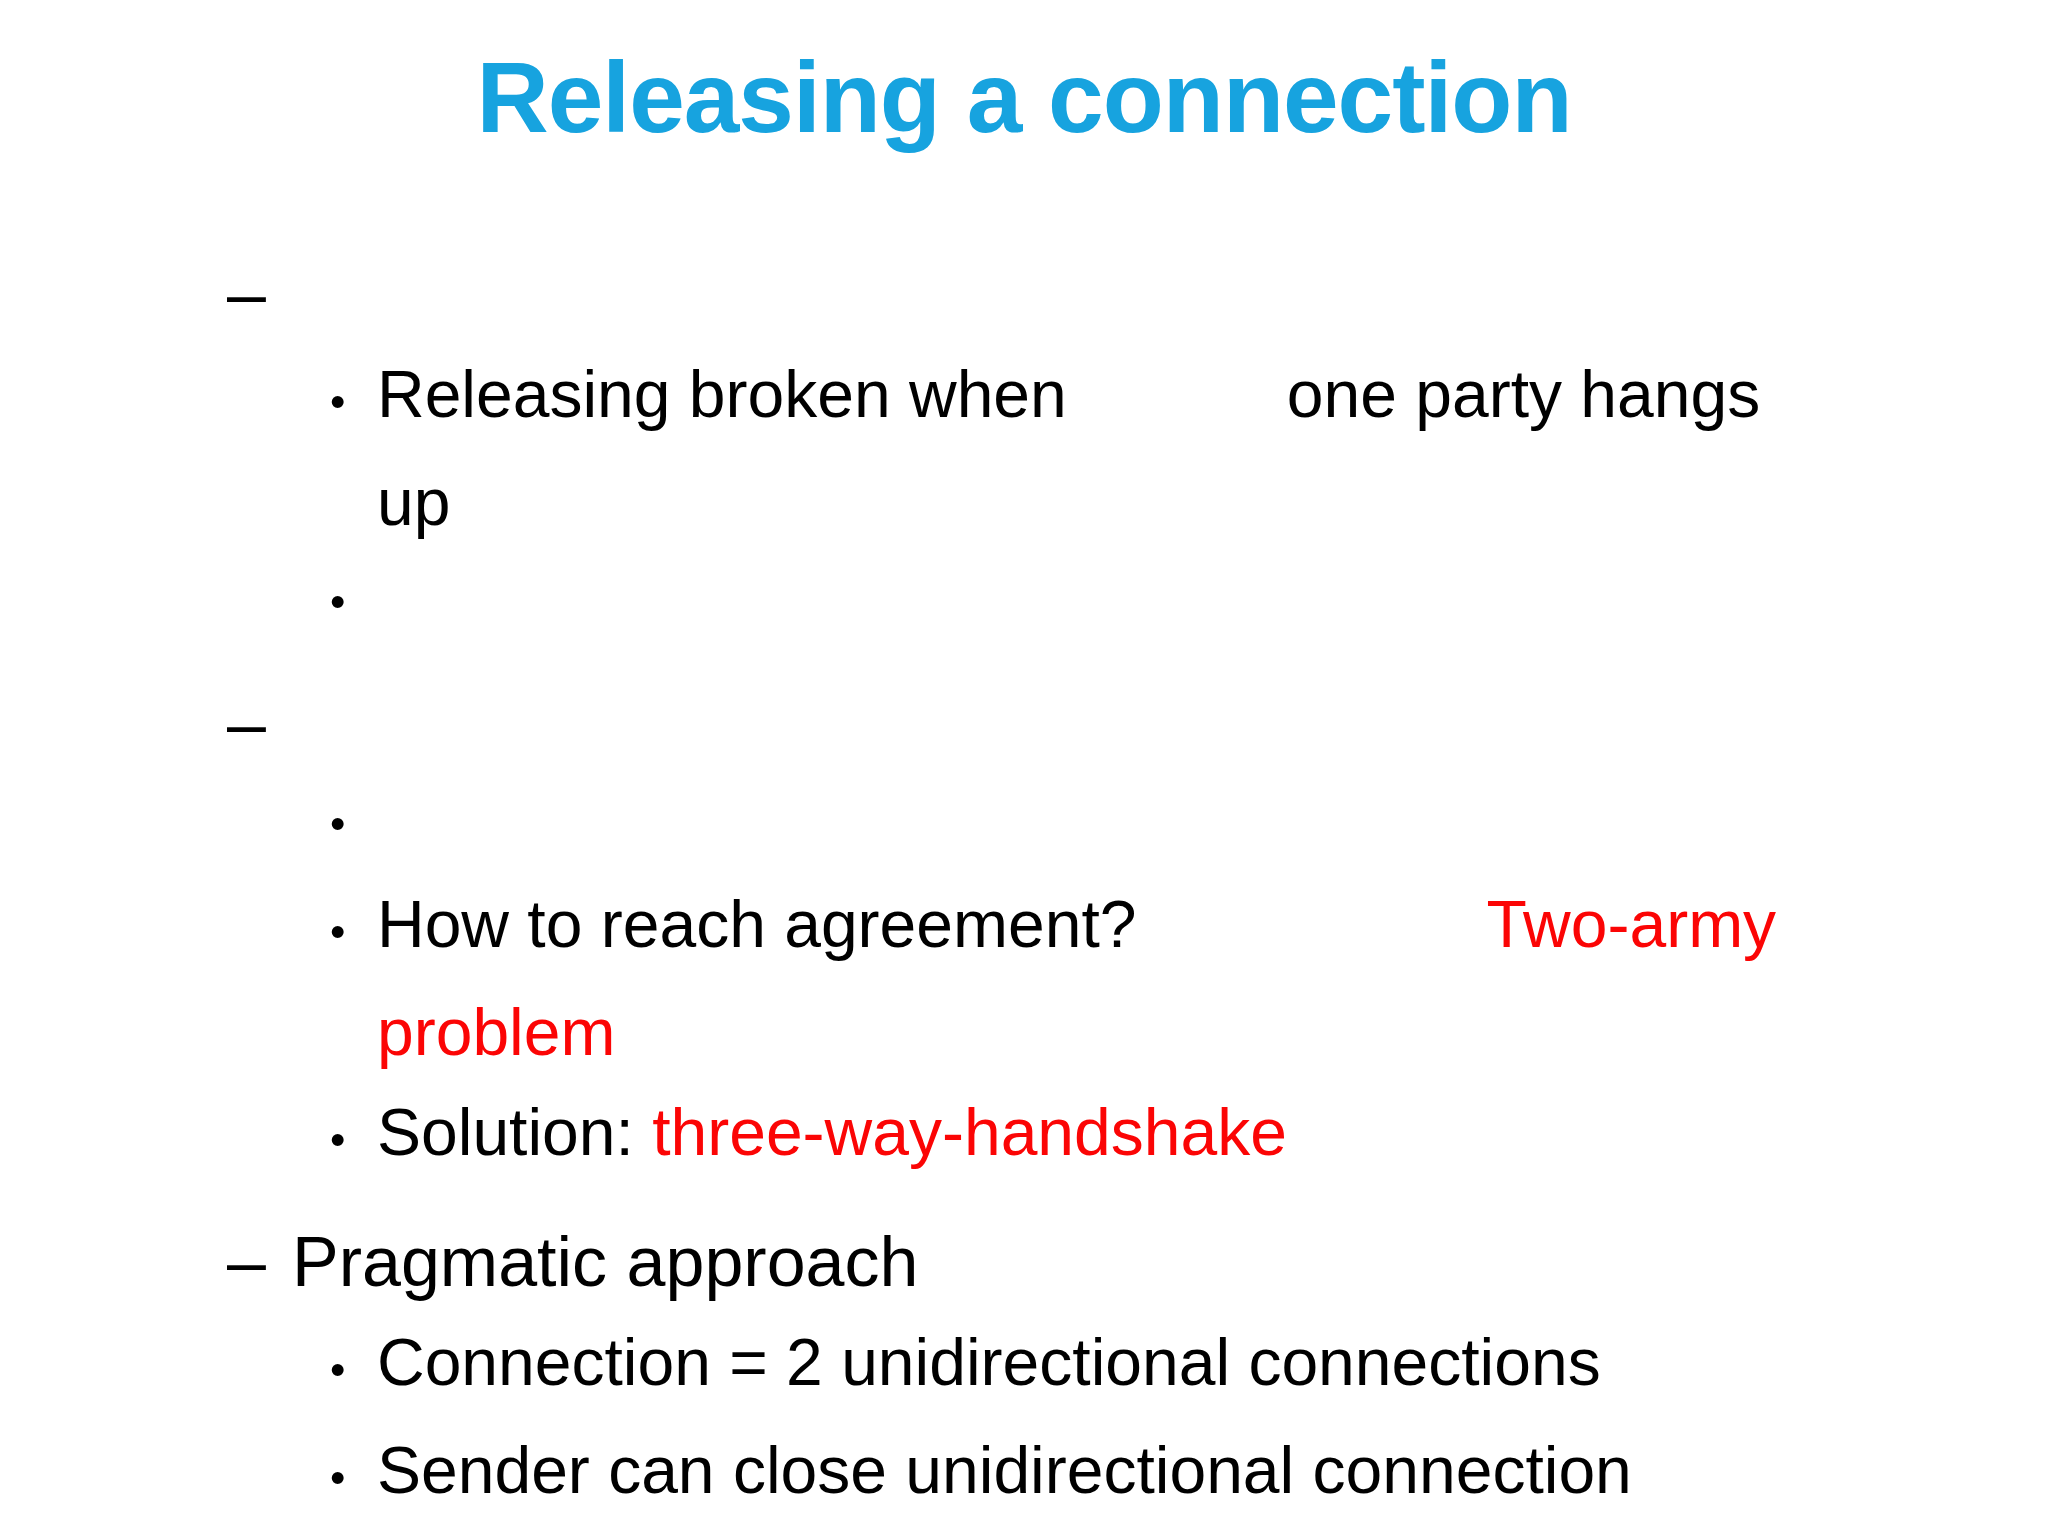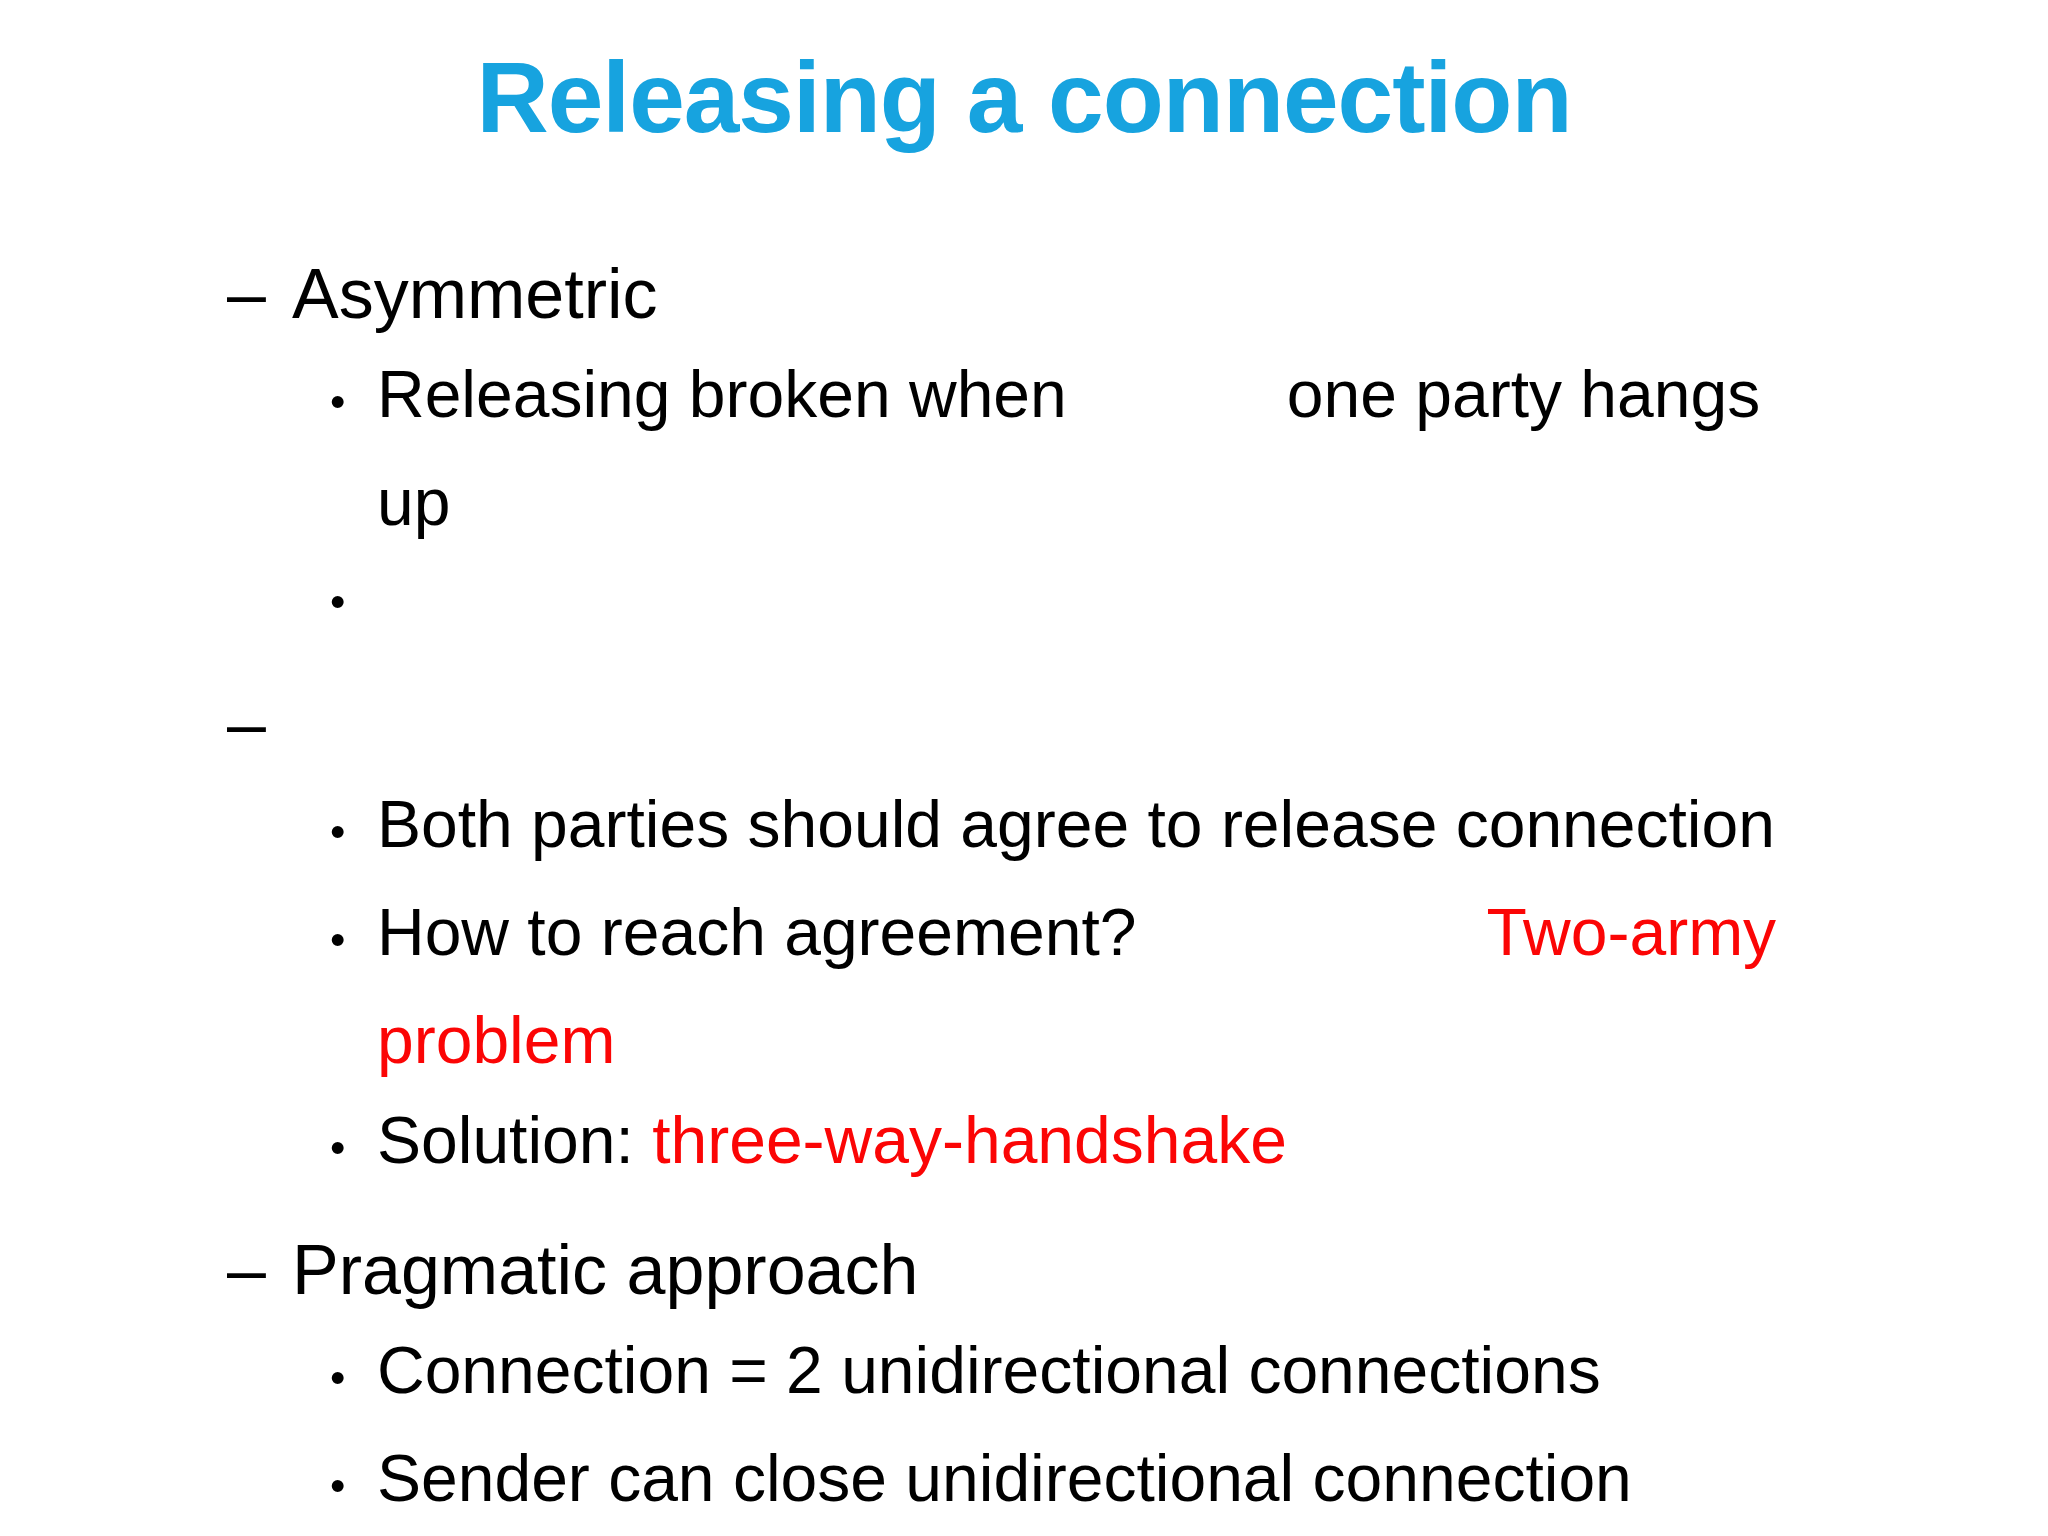--- a/index.html
+++ b/index.html
@@ -74,26 +74,26 @@
     display: inline-block;
     height: 1px;
   }
 </style>
 </head>
 <body style="background: rgb(255, 255, 255); color: rgb(0, 0, 0);">
 
 <div class="slide">
   <h1 class="title" style="color: rgb(23, 163, 223);">Releasing a connection</h1>
   <div class="body-text" id="lines">
-      <div class="line level1"><span class="marker">–</span><span class="content"><span class="run">Asymmetric</span></span></div>
+      <div class="line level1"><span class="marker">–</span></div>
       <div class="line level2"><span class="marker">•</span><span class="content"><span class="run">Releasing broken when</span><span class="gap" style="width: 220px;"></span><span class="run">one party hangs</span></span></div>
       <div class="line level2"><span class="marker"></span><span class="content"><span class="run">up</span></span></div>
       <div class="line level2"><span class="marker">•</span></div>
       <div class="line level1 spaced"><span class="marker">–</span></div>
-      <div class="line level2"><span class="marker">•</span><span class="content"><span class="run">Both parties should agree to release connection</span></span></div>
+      <div class="line level2"><span class="marker">•</span></div>
       <div class="line level2"><span class="marker">•</span><span class="content"><span class="run">How to reach agreement?</span><span class="gap" style="width: 350px;"></span><span class="run red">Two-army</span></span></div>
       <div class="line level2"><span class="marker"></span><span class="content"><span class="run red">problem</span></span></div>
       <div class="line level2"><span class="marker">•</span><span class="content"><span class="run">Solution: </span><span class="run red">three-way-handshake</span></span></div>
       <div class="line level1 spaced"><span class="marker">–</span><span class="content"><span class="run">Pragmatic approach</span></span></div>
       <div class="line level2"><span class="marker">•</span><span class="content"><span class="run">Connection = 2 unidirectional connections</span></span></div>
       <div class="line level2"><span class="marker">•</span><span class="content"><span class="run">Sender can close unidirectional connection</span></span></div>
     </div>
 </div>
 
 </body></html>

